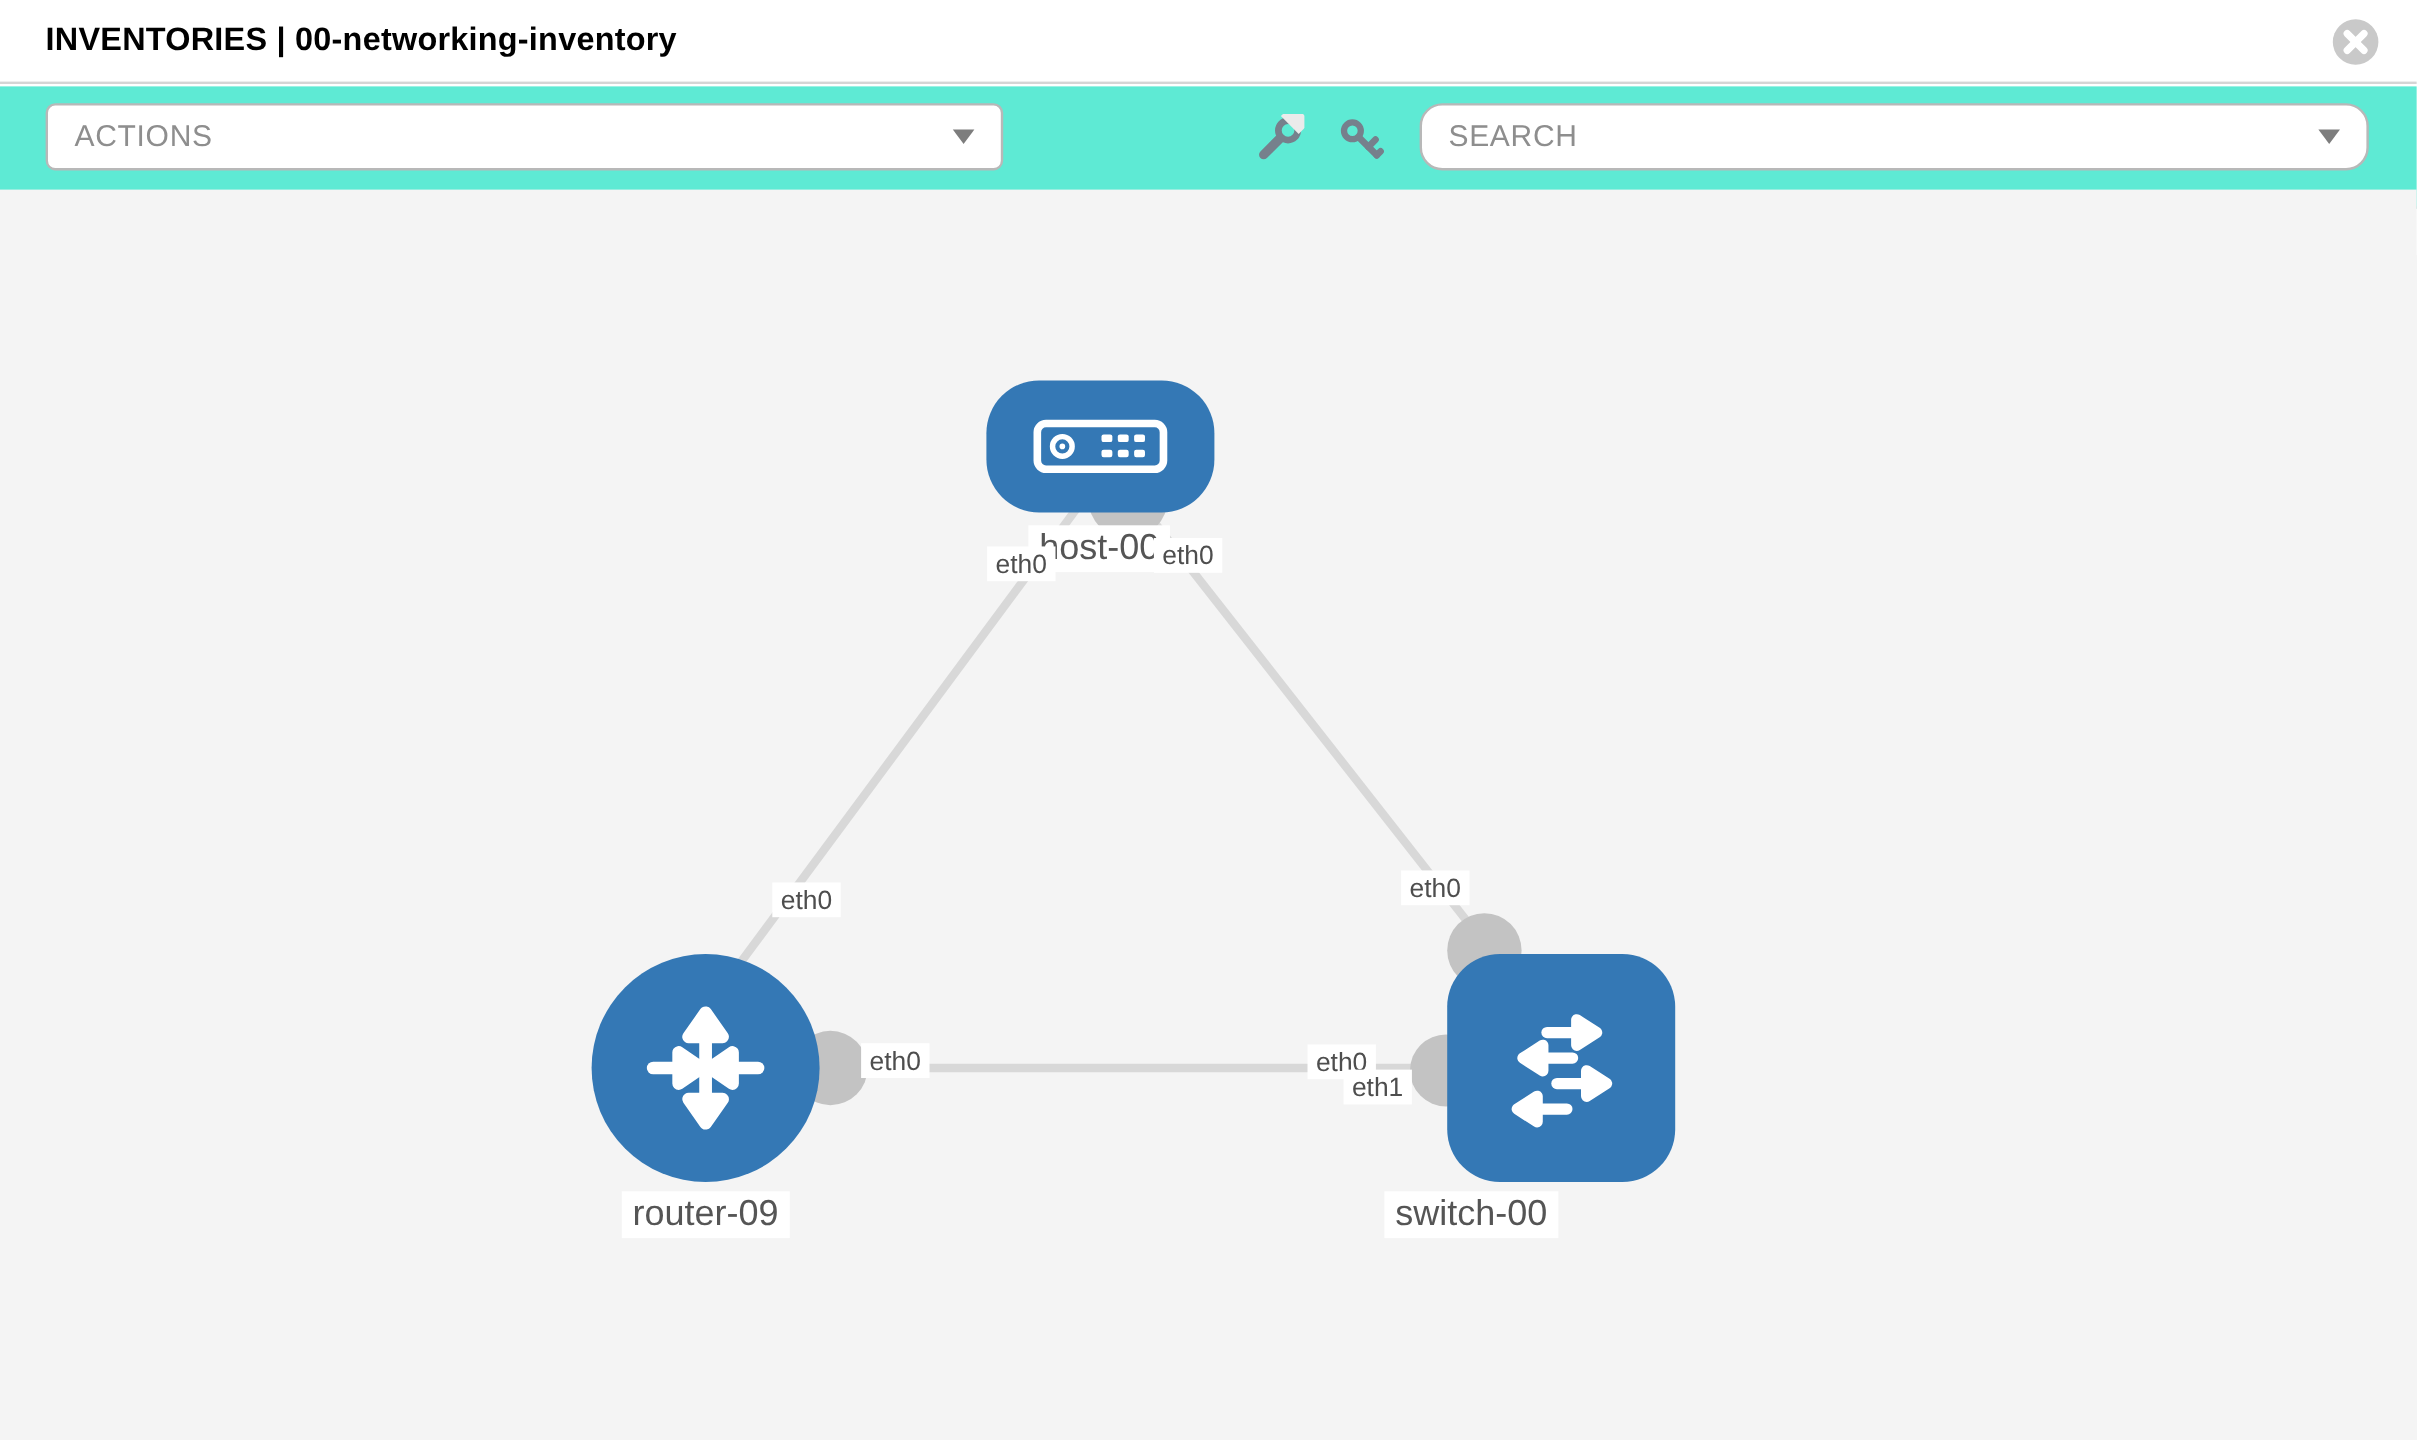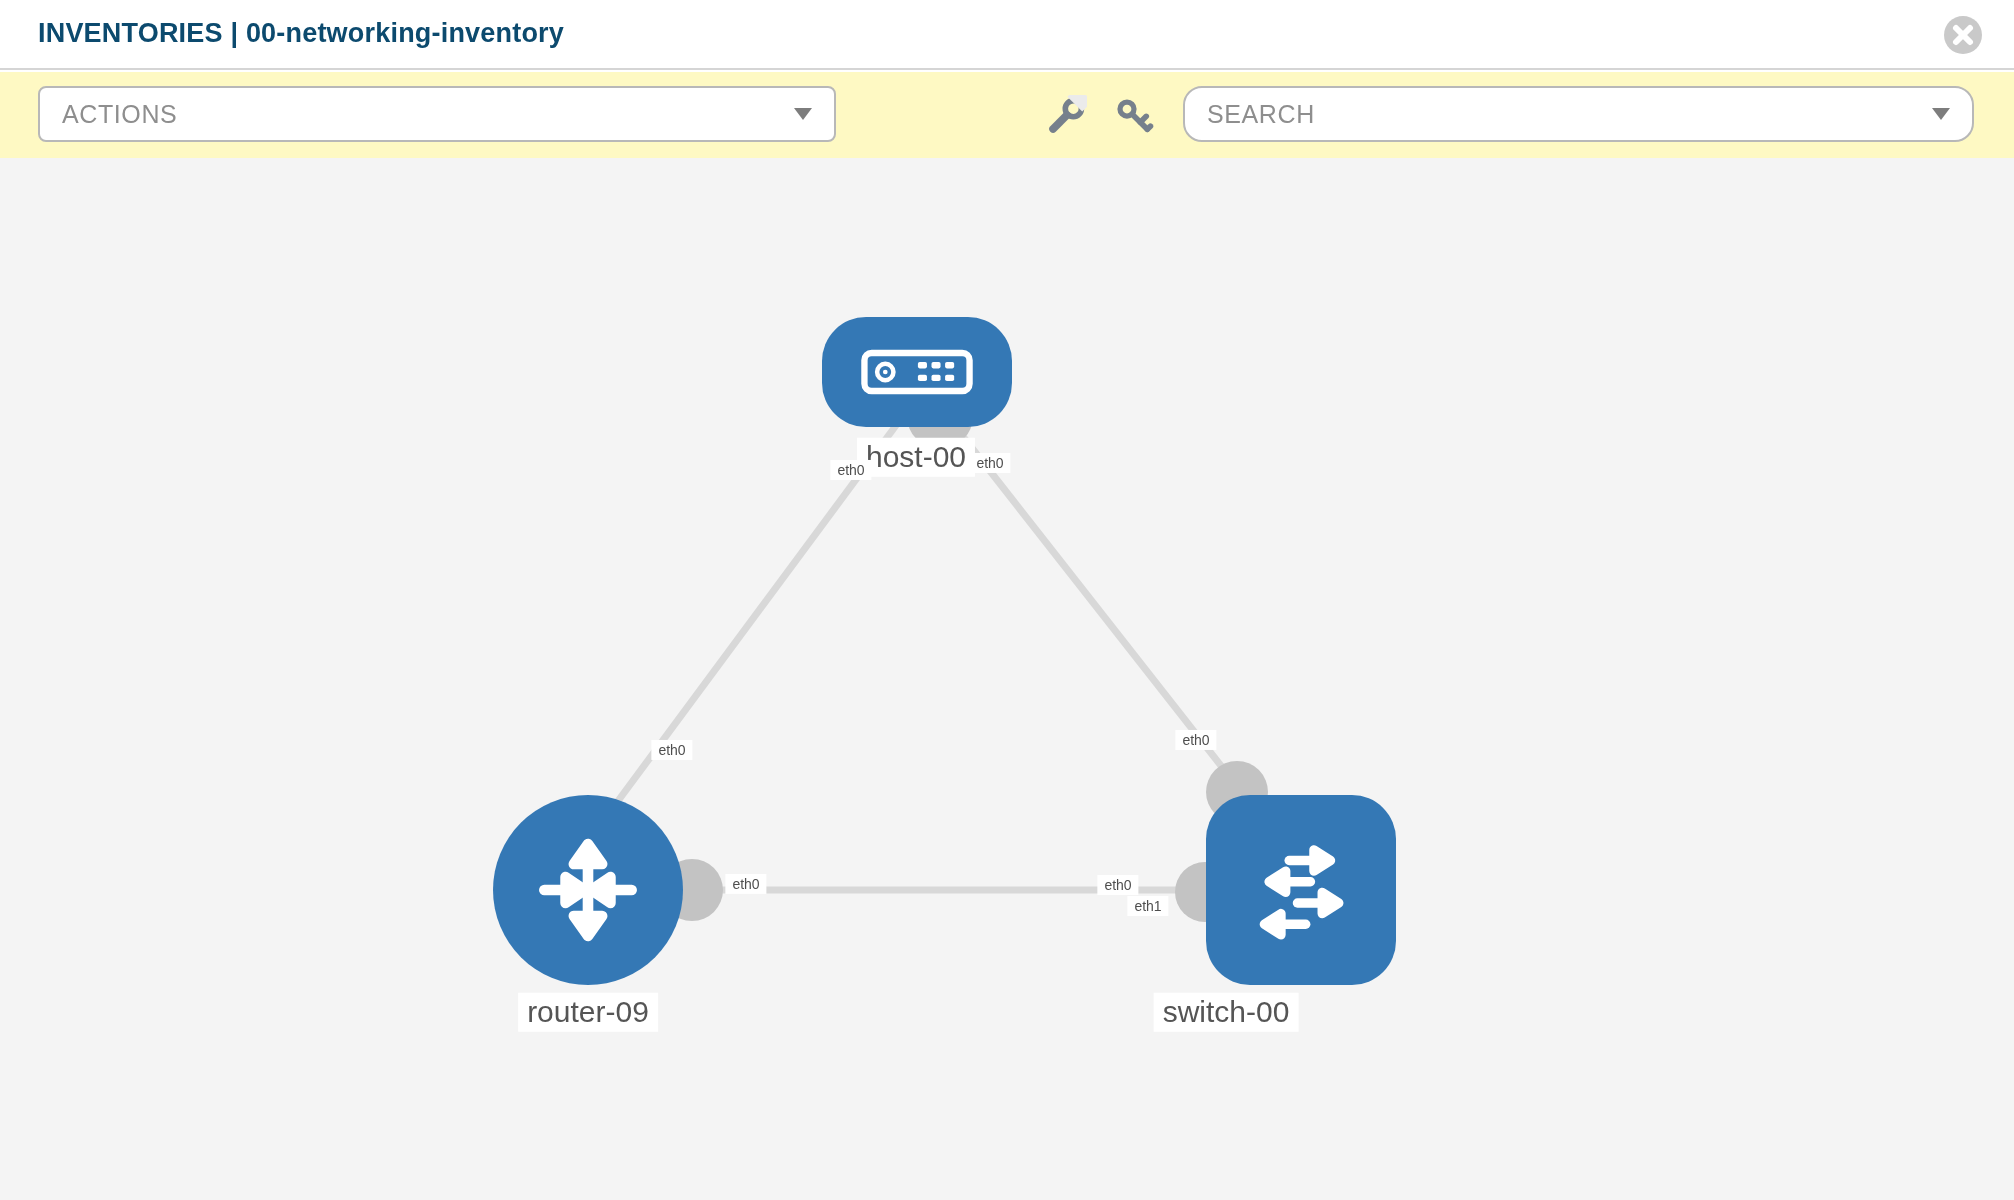--- a/index.html
+++ b/index.html
@@ -4,28 +4,28 @@
 <style>
   * { margin:0; padding:0; box-sizing:border-box; }
   html,body { width:2014px; height:1200px; overflow:hidden; background:#fff;
               font-family:"Liberation Sans", sans-serif; }
   .stage { position:relative; width:2014px; height:1200px; overflow:hidden; }
 
   
   .header { position:absolute; left:0; top:0; width:100%; height:70px;
             background:#ffffff; border-bottom:2px solid #d5d5d5; }
   .header .title { position:absolute; left:38px; top:18px; font-size:27px;
-            font-weight:bold; color:#0c4a6e; letter-spacing:.2px; white-space:nowrap; }
+            font-weight:bold; color:#000000; letter-spacing:.2px; white-space:nowrap; }
   .close-btn { position:absolute; right:32px; top:16px; width:38px; height:38px;
             border-radius:50%; background:#c9c9c9; display:flex;
             align-items:center; justify-content:center; cursor:pointer; }
 
   
   .toolbar { position:absolute; left:0; top:72px; width:100%; height:102px;
-            background:#fef9c3; border-bottom:2px solid #c6c6c6;padding-left:19px; }
+            background:#5eead4; border-bottom:2px solid #c6c6c6;padding-left:19px; }
   .tb-box { position:absolute; top:14px; height:56px; background:#fff;
             border:2px solid #b8b8b8; border-radius:8px; display:flex;
             align-items:center; justify-content:space-between;
             padding:0 22px; cursor:pointer; }
   .tb-box .tb-label { font-size:25px; color:#8e8e8e; letter-spacing:.6px; }
   .caret { width:0; height:0; border-left:9px solid transparent;
             border-right:9px solid transparent; border-top:12px solid #7d7d7d; }
   .actions-box { left:38px; width:798px; }
   .search-box  { left:1183px; width:791px;border-radius:19px; }
   .tb-icon-btn { position:absolute; top:22px; width:54px; height:44px;
@@ -37,21 +37,21 @@
             background:#f4f4f4; }
   .canvas svg.wires { position:absolute; left:0; top:0; }
 
   .node { position:absolute; background:#3478b5; display:flex;
           align-items:center; justify-content:center; cursor:pointer; z-index:2; }
   .node-host   { left:822px; top:159px; width:190px; height:110px; border-radius:44px; }
   .node-router { left:493px; top:637px; width:190px; height:190px; border-radius:50%; }
   .node-switch { left:1206px; top:637px; width:190px; height:190px; border-radius:44px; }
 
   .chip { position:absolute; transform:translate(-50%,-50%); background:#ffffff;
-          color:#4e4e4e; font-size:14px; line-height:1.15; padding:2px 7px;
+          color:#4e4e4e; font-size:22px; line-height:1.15; padding:2px 7px;
           white-space:nowrap; z-index:5; }
   .chip.node-label { font-size:30px; padding:2px 9px; color:#555; }
   .chip.behind { z-index:4; }
 </style>
 </head>
 <body>
 
 <div class="stage">
 
   <div class="header">

